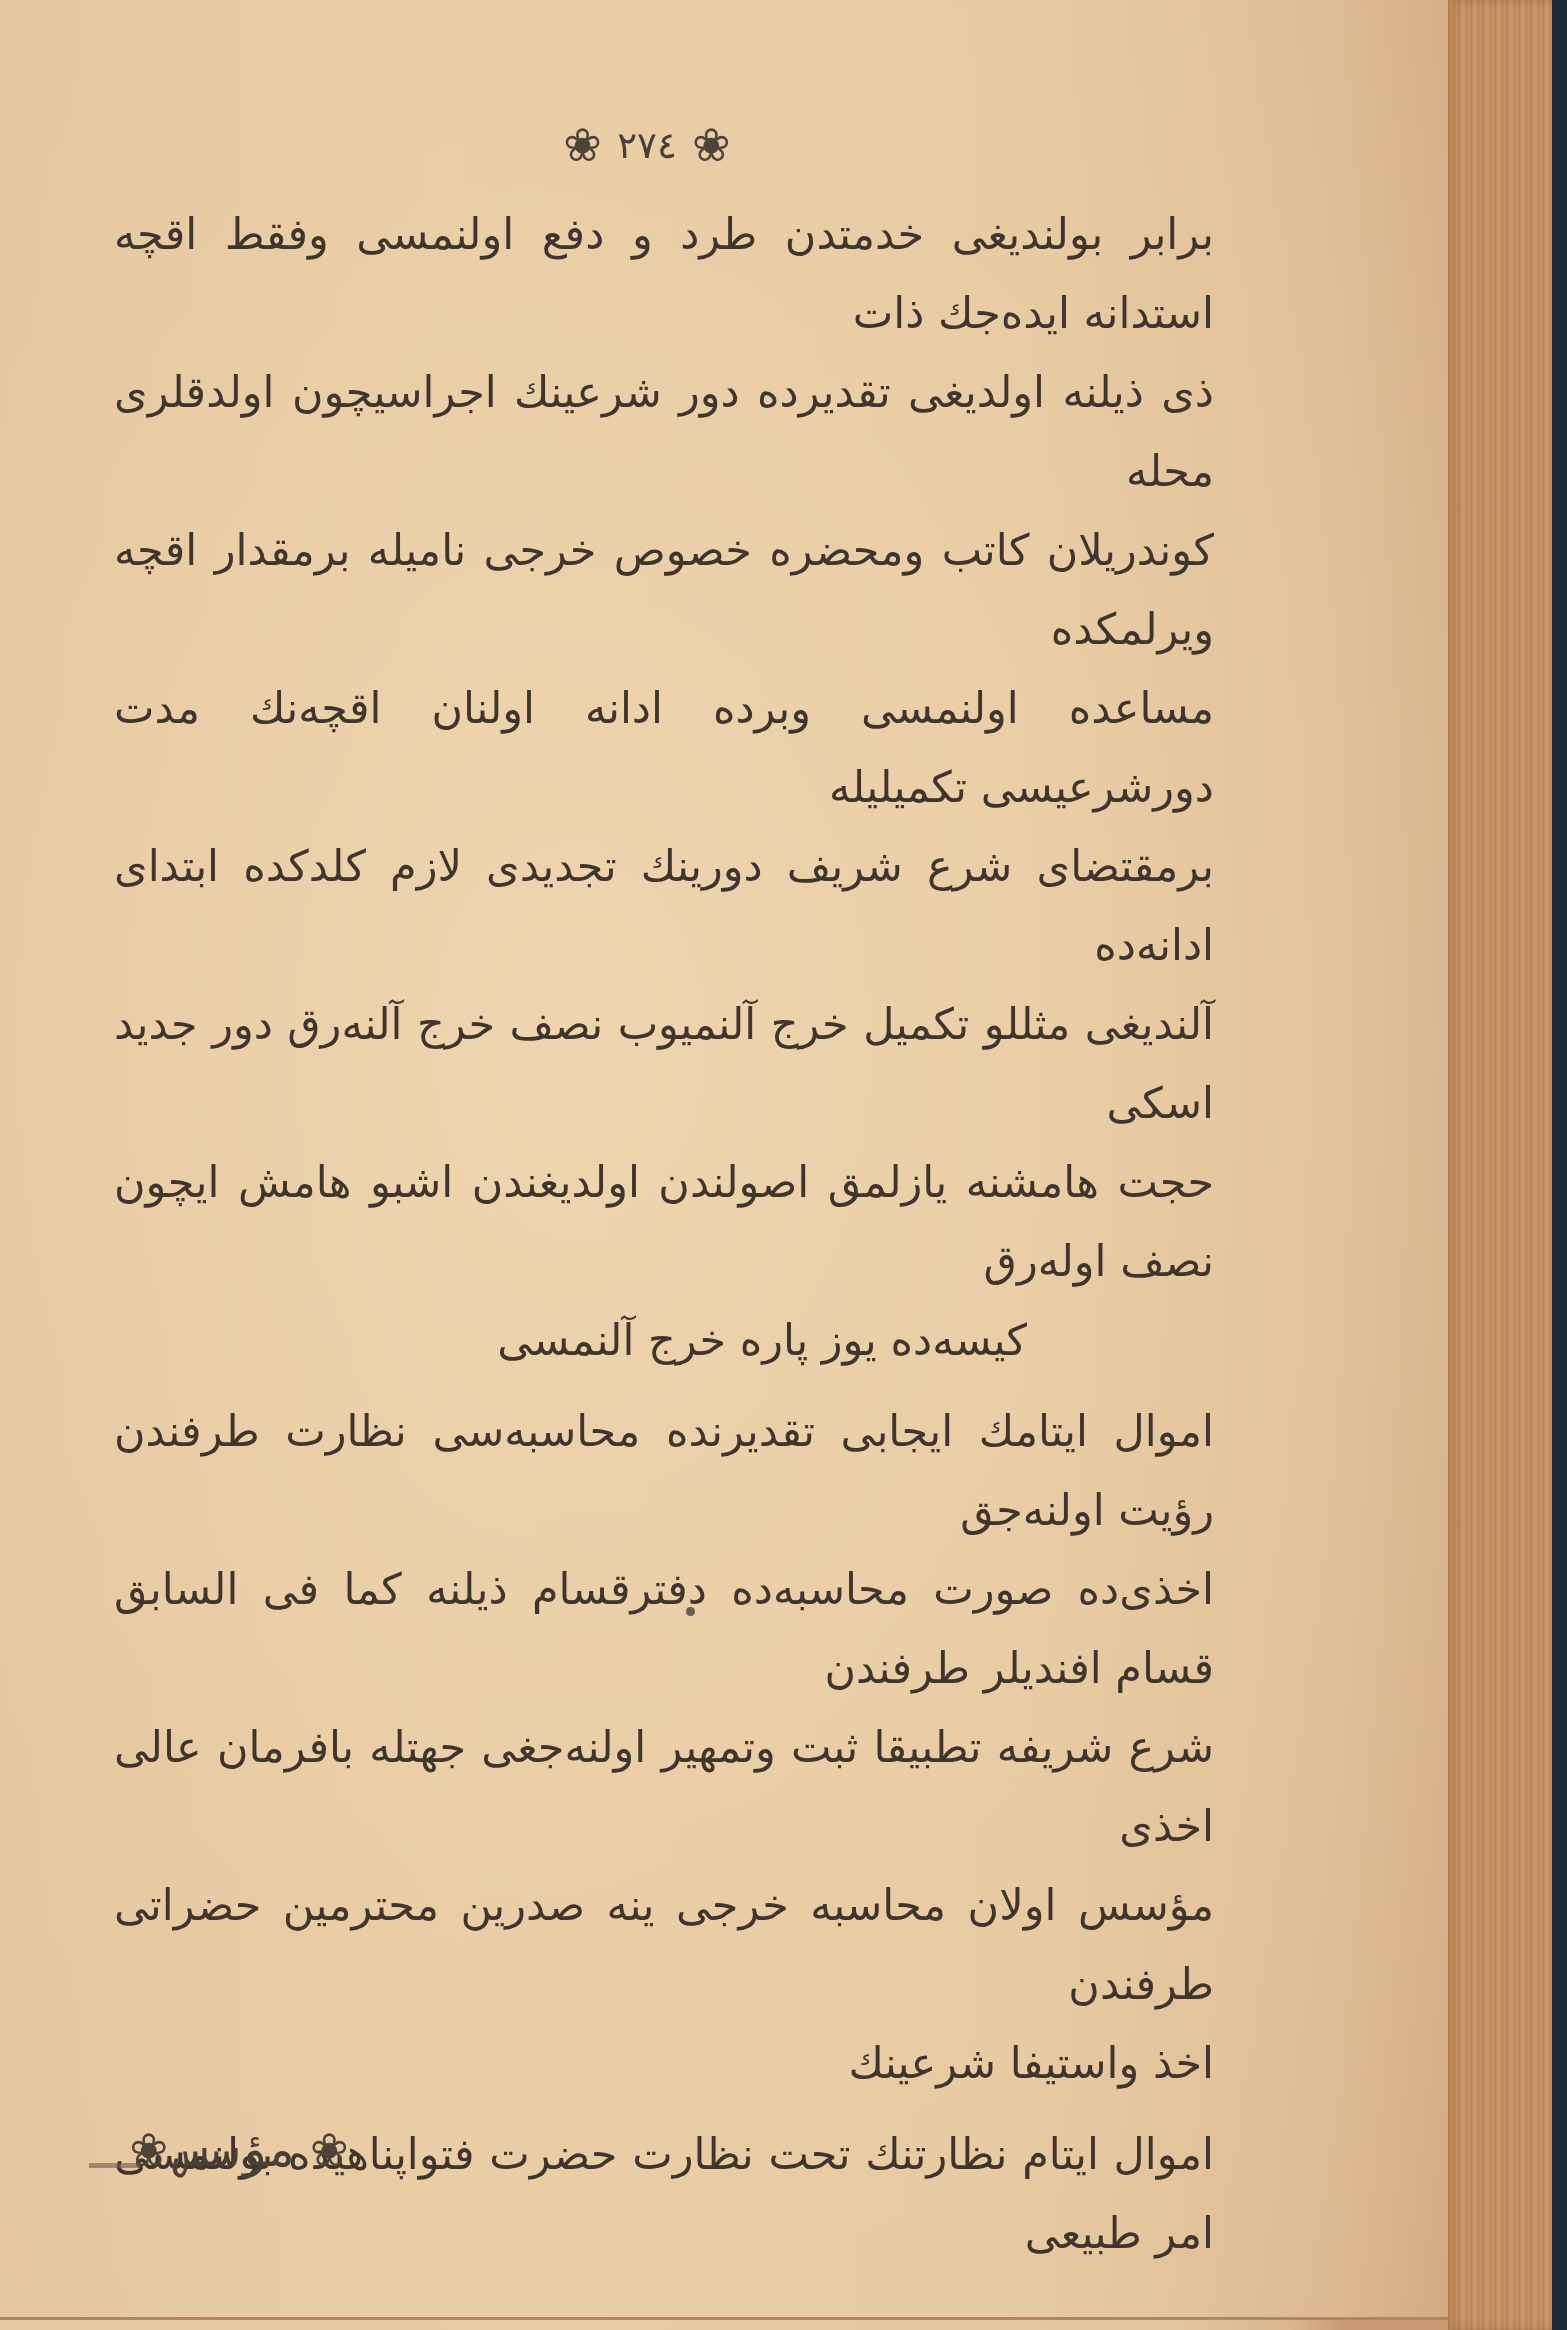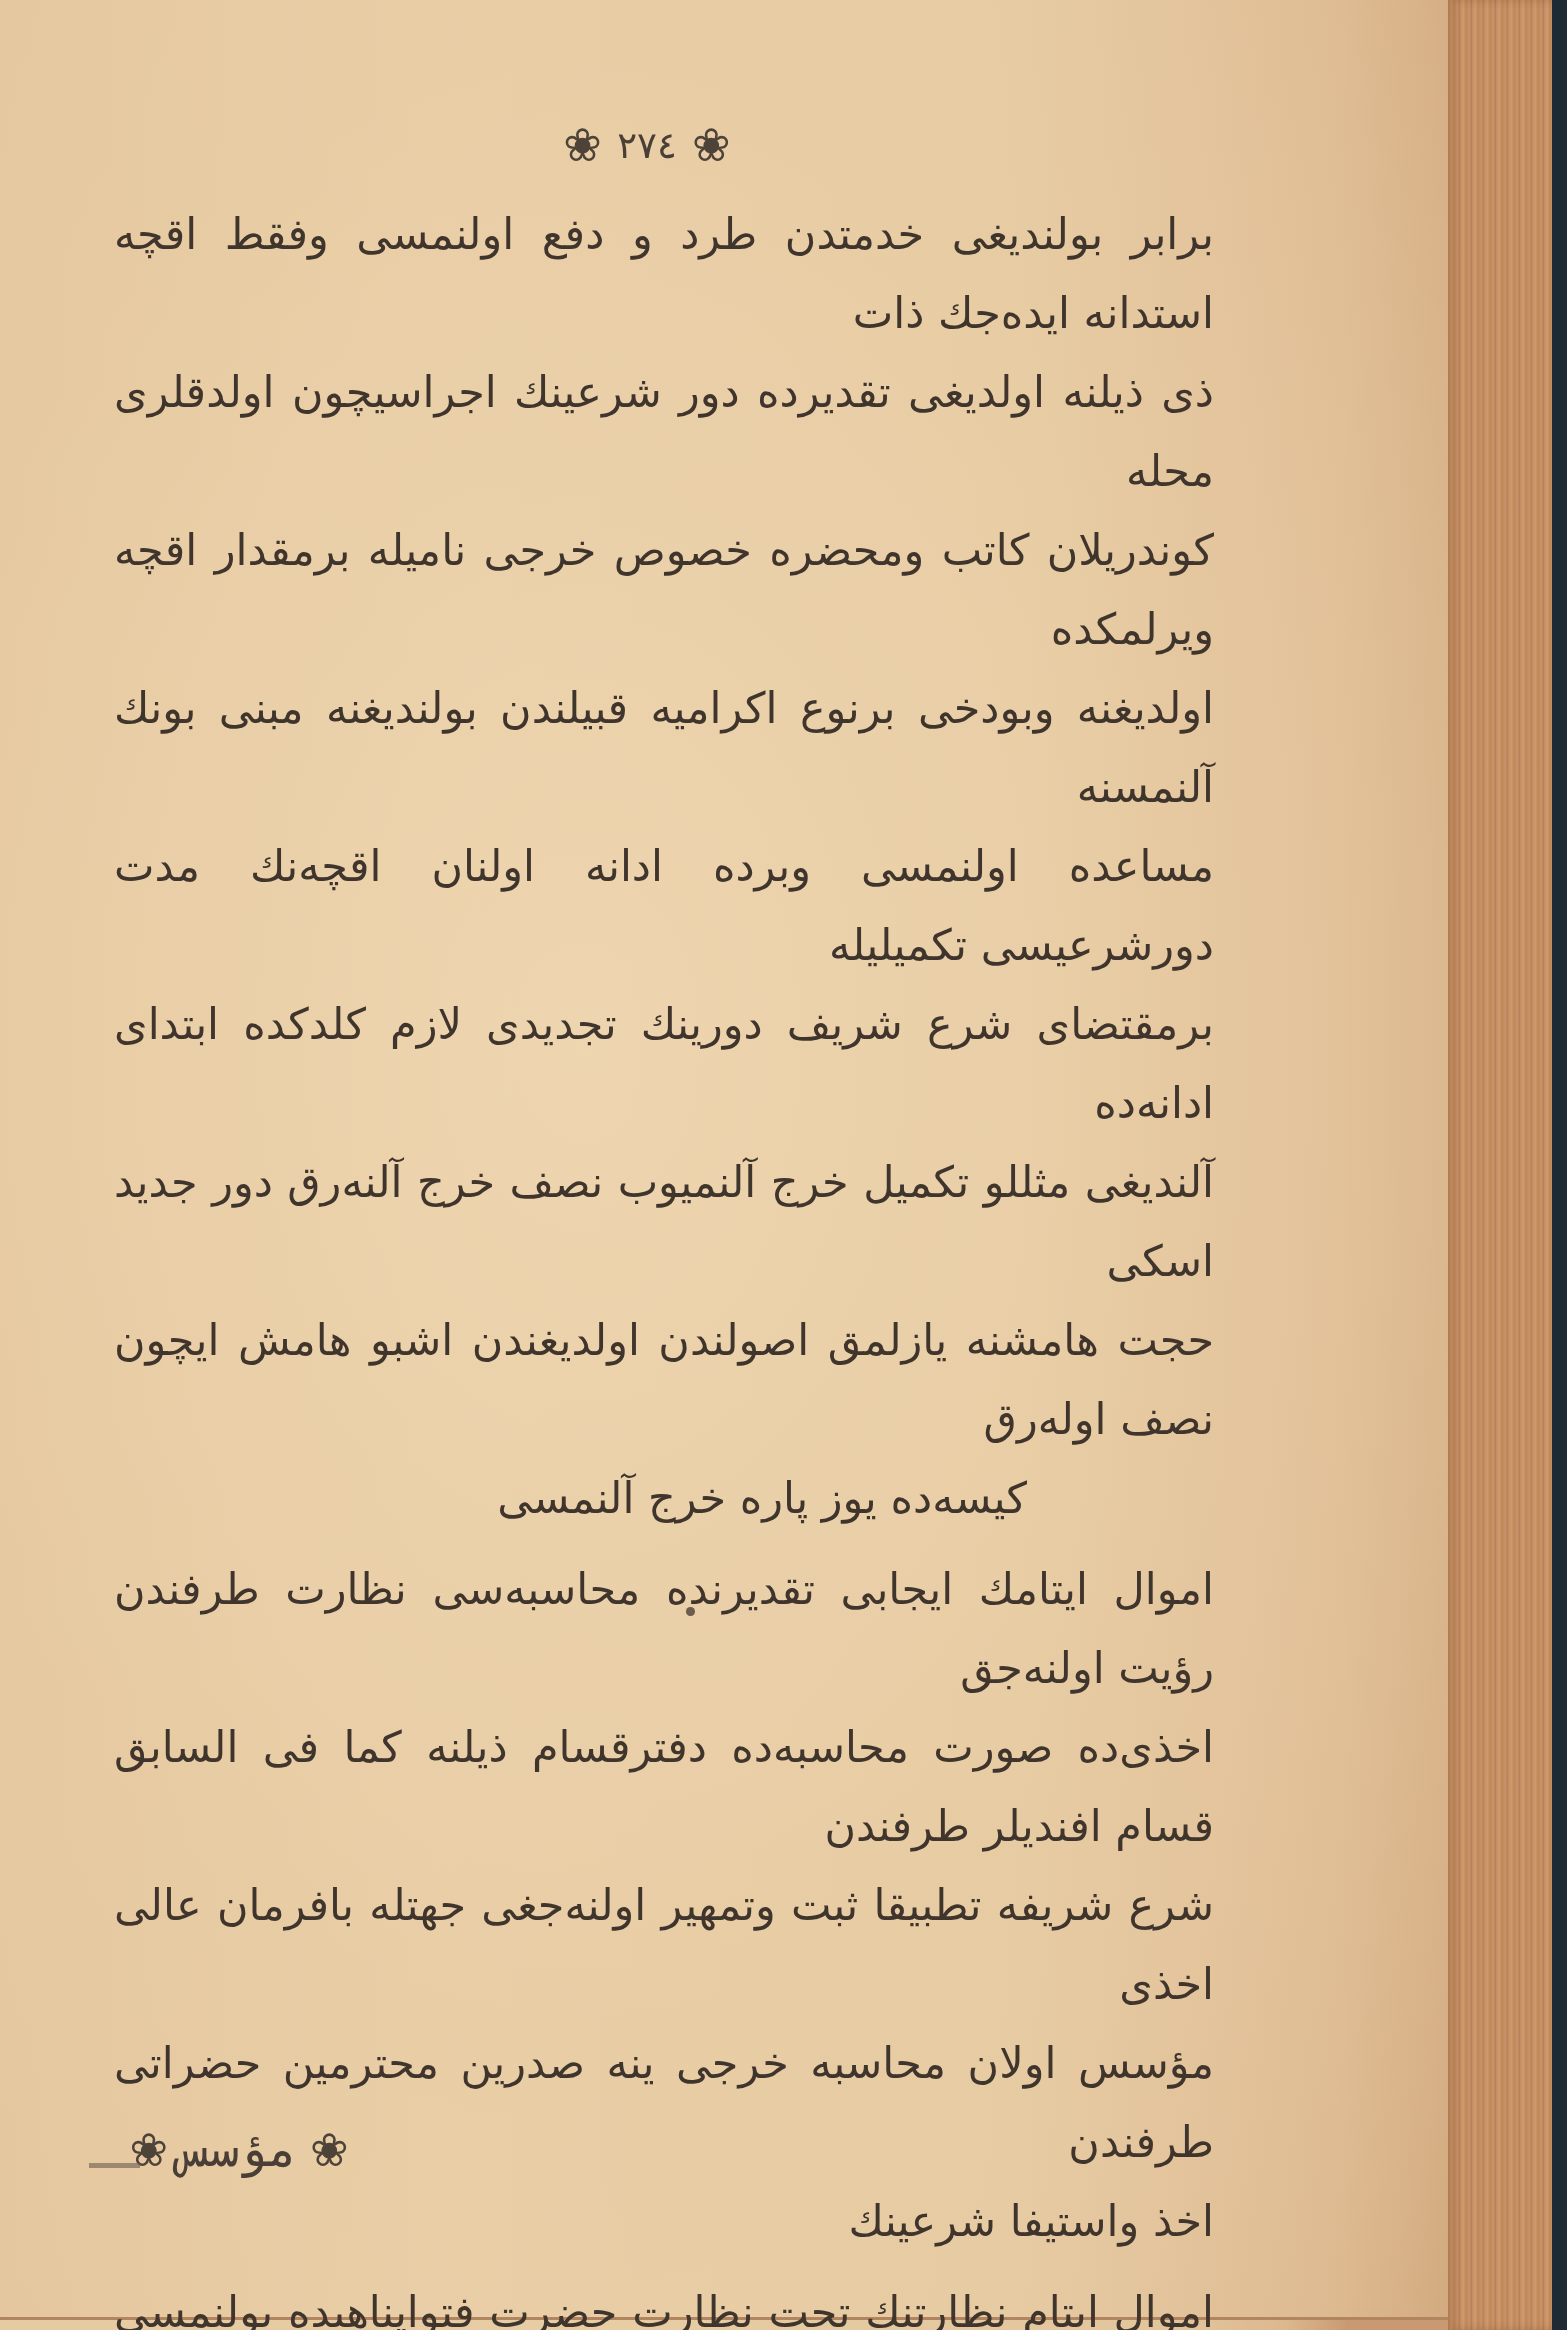--- a/index.html
+++ b/index.html
@@ -117,21 +117,20 @@
       <span class="ornament">❀</span>
       <span class="page-number">٢٧٤</span>
       <span class="ornament">❀</span>
     </div>
 
     <div class="body-text">
       <div class="para">
         <div>برابر بولنديغى خدمتدن طرد و دفع اولنمسى وفقط اقچه استدانه ايده‌جك ذات</div>
         <div>ذى ذيلنه اولديغى تقديرده دور شرعينك اجراسيچون اولدقلرى محله</div>
         <div>كوندريلان كاتب ومحضره خصوص خرجى ناميله برمقدار اقچه ويرلمكده</div>
-        <div>اولديغنه وبودخى برنوع اكراميه قبيلندن بولنديغنه مبنى بونك آلنمسنه</div>
         <div>مساعده اولنمسى وبرده ادانه اولنان اقچه‌نك مدت دورشرعيسى تكميليله</div>
         <div>برمقتضاى شرع شريف دورينك تجديدى لازم كلدكده ابتداى ادانه‌ده</div>
         <div>آلنديغى مثللو تكميل خرج آلنميوب نصف خرج آلنه‌رق دور جديد اسكى</div>
         <div>حجت هامشنه يازلمق اصولندن اولديغندن اشبو هامش ايچون نصف اوله‌رق</div>
         <div style="padding-right:187px;">كيسه‌ده يوز پاره خرج آلنمسى</div>
       </div>
       <div class="para">
         <div>اموال ايتامك ايجابى تقديرنده محاسبه‌سى نظارت طرفندن رؤيت اولنه‌جق</div>
         <div>اخذى‌ده صورت محاسبه‌ده دفترقسام ذيلنه كما فى السابق قسام افنديلر طرفندن</div>
         <div>شرع شريفه تطبيقا ثبت وتمهير اولنه‌جغى جهتله بافرمان عالى اخذى</div>

